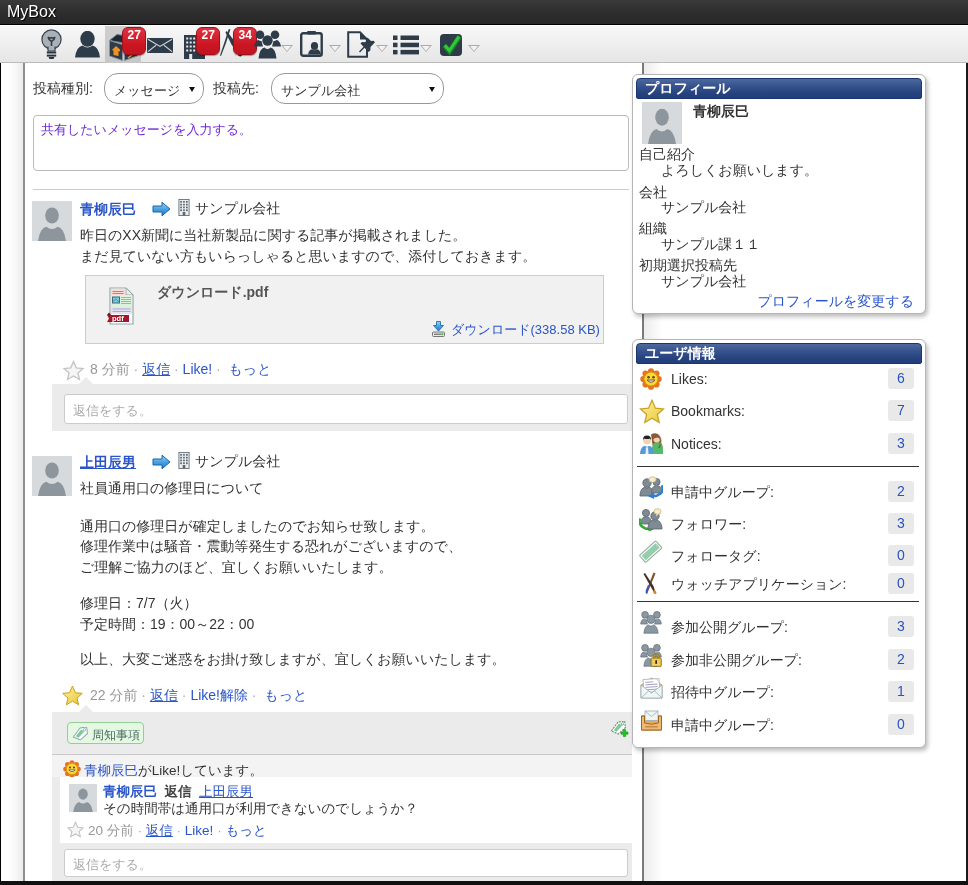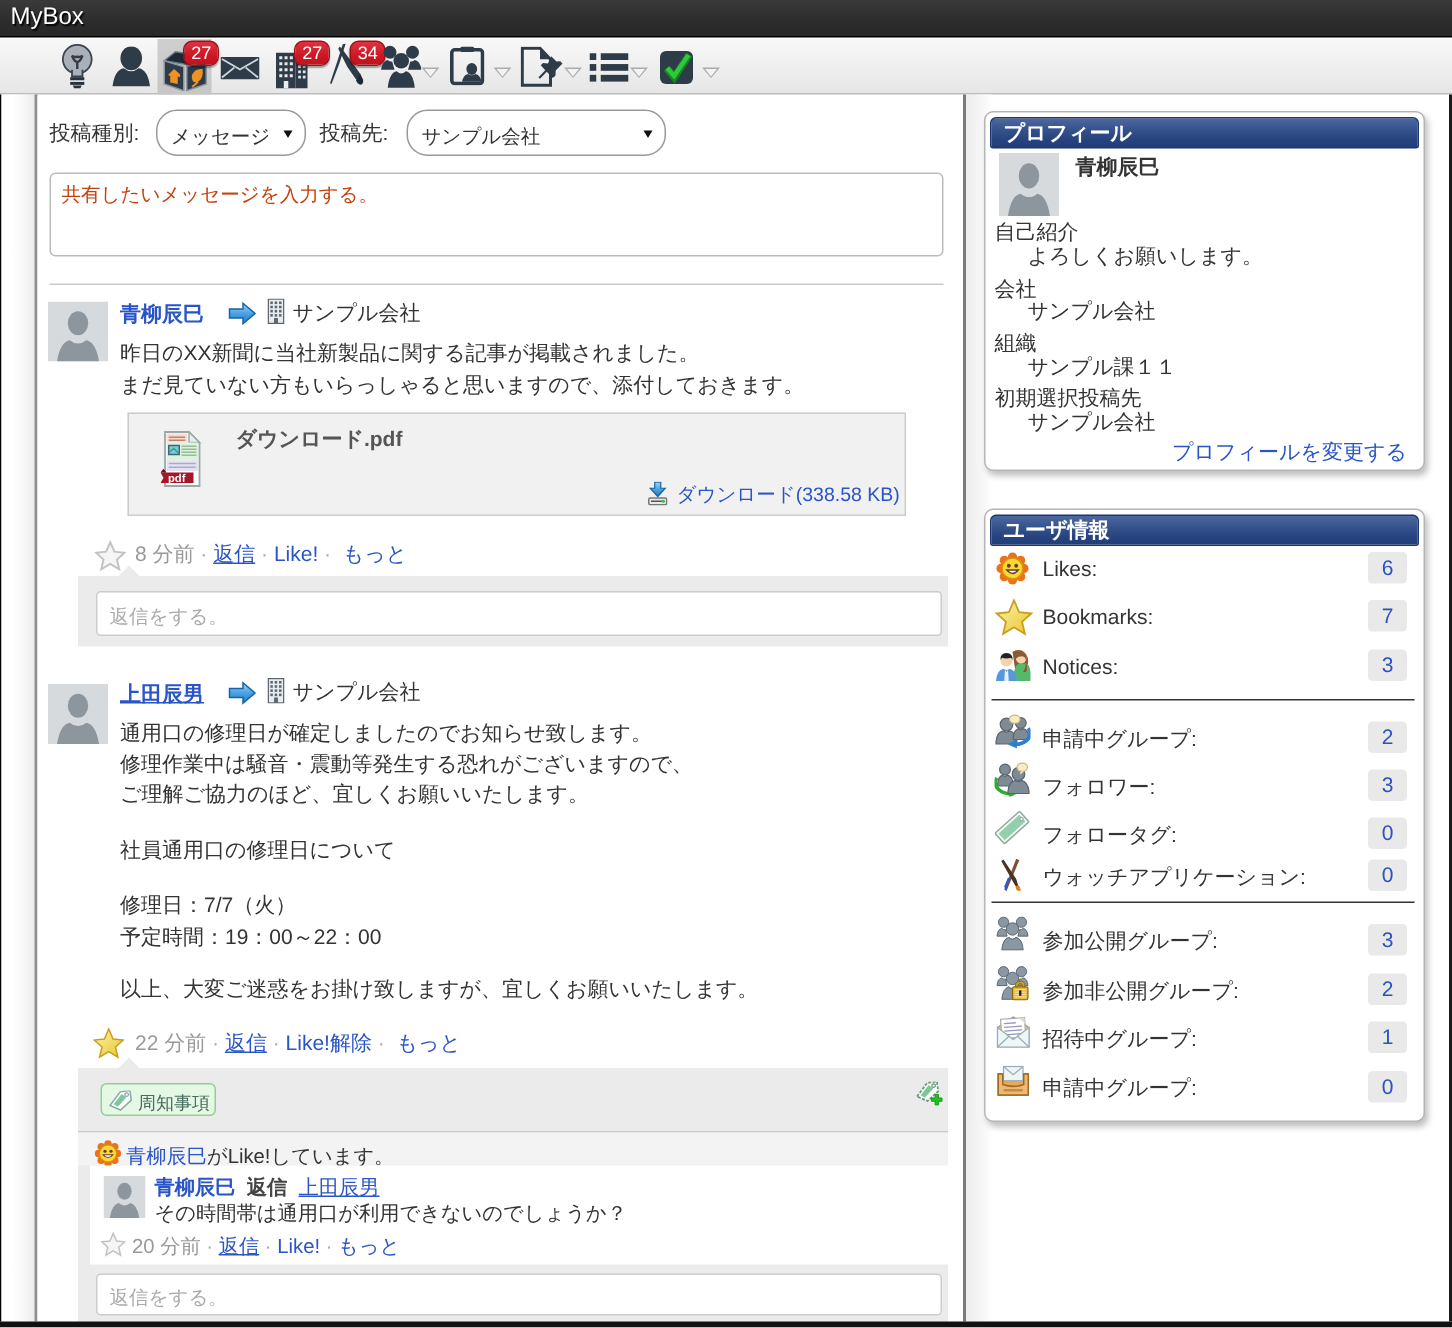--- a/index.html
+++ b/index.html
@@ -12,33 +12,33 @@
 #leftstrip{position:absolute;left:1px;top:63px;width:24px;height:818px;background:linear-gradient(to right,#fff 30%,#f8f8f8 65%,#ebebeb);border-right:2px solid #8e8e8e}
 #main{position:absolute;left:25px;top:64px;width:616px;height:817px;background:#fff}
 #rightline{position:absolute;left:642px;top:63px;width:2px;height:818px;background:#7a7a7a}
 #rightstrip{position:absolute;left:644px;top:63px;width:17px;height:818px;background:linear-gradient(to right,#ececec,#fdfdfd)}
 #pageleft{position:absolute;left:0;top:63px;width:1px;height:818px;background:#000}
 #pageright{position:absolute;left:966px;top:63px;width:2px;height:818px;background:#1a1a1a}
 #pagebottom{position:absolute;left:0;top:881px;width:968px;height:4px;background:#111}
 
 .ti{position:absolute;top:26px}
 .dd{position:absolute;width:0;height:0;border-left:6px solid transparent;border-right:6px solid transparent;border-top:7px solid #ababab;top:45px}.dd:after{content:"";position:absolute;left:-4px;top:-6.5px;width:0;height:0;border-left:4px solid transparent;border-right:4px solid transparent;border-top:5px solid #f3f3f3}
-.badge{position:absolute;top:27px;height:17px;border-radius:6px;background:linear-gradient(#dd3340,#cb1622 65%,#c21421);border:1px solid #a01019;color:#fff;font-size:12px;font-weight:normal;text-align:right;line-height:15px;padding:0 4.5px;box-shadow:0 1px 1px rgba(0,0,0,.35)}
+.badge{position:absolute;top:27px;height:28px;border-radius:6px;background:linear-gradient(#dd3340,#cb1622 65%,#c21421);border:1px solid #a01019;color:#fff;font-size:12px;font-weight:bold;text-align:right;line-height:15px;padding:0 4.5px;box-shadow:0 1px 1px rgba(0,0,0,.35)}
 
 .sel{position:absolute;background:#fff;border:1px solid #999;border-radius:14px;font-size:13px;color:#333}
 .sel .txt{position:absolute;left:9px;top:8px}
 .sel .ar{position:absolute;right:8px;top:13px;width:0;height:0;border-left:3.5px solid transparent;border-right:3.5px solid transparent;border-top:5px solid #111}
 
 .blue{color:#2a55c8}
 a.lnk{color:#2a55c8;text-decoration:none}
 .gz{position:absolute;left:27px;width:580px;background:#ebebeb}
 .inp{position:absolute;background:#fff;border:1px solid #ccc;border-radius:3px;color:#aaa;font-size:13px}
 .notch{position:absolute;width:0;height:0;border-left:7px solid transparent;border-right:7px solid transparent;border-bottom:7px solid #ebebeb}
 
-.sbox{position:absolute;left:656px;width:294px;background:#fff;border:1px solid #b5b5b5;border-radius:6px;box-shadow:2px 3px 4px rgba(0,0,0,.25)}
+.sbox{position:absolute;left:632px;width:294px;background:#fff;border:1px solid #b5b5b5;border-radius:6px;box-shadow:2px 3px 4px rgba(0,0,0,.25)}
 .shead{position:absolute;left:3px;top:3px;width:286px;height:21px;border-radius:4px 4px 2px 2px;background:linear-gradient(#4e689f 0%,#35528c 40%,#27437f 75%,#223e7a);border:1px solid #1b3570;color:#fff;font-weight:bold;font-size:14px;line-height:19px;padding-left:8px}
 .num{position:absolute;left:255px;width:26px;height:21px;background:#e9e9e9;border-radius:3px;color:#2a52c0;font-size:14px;text-align:center;line-height:21px}
 .srow{position:absolute;left:6px;font-size:14px;color:#333}
 </style></head>
 <body>
 <div id="topbar">
     <span class="logo">MyBox</span>
   </div>
 <div id="toolbar"></div>
 <div id="tbicons">
@@ -214,21 +214,21 @@
 <div class="abs" style="left:8px;top:16px;font-size:14px">投稿種別:</div>
 <div class="sel" style="left:79px;top:9px;width:100px;height:31px">
       <span class="txt">メッセージ</span>
       <span class="ar"></span>
     </div>
 <div class="abs" style="left:188px;top:16px;font-size:14px">投稿先:</div>
 <div class="sel" style="left:246px;top:9px;width:173px;height:31px">
       <span class="txt">サンプル会社</span>
       <span class="ar"></span>
     </div>
-<div class="abs" style="left:8px;top:51px;width:596px;height:56px;border:1px solid #bbb;border-radius:4px;color:#c2410c;font-size:13px">
+<div class="abs" style="left:8px;top:51px;width:596px;height:56px;border:1px solid #bbb;border-radius:4px;color:#6d28d9;font-size:13px">
       <span style="position:absolute;left:7px;top:5px">共有したいメッセージを入力する。</span>
     </div>
 <div class="abs" style="left:8px;top:125px;width:596px;height:1px;background:#ccc"></div>
 
 <svg class="abs" style="left:7px;top:137px" width="40" height="40">
       <use href="#av"></use>
     </svg>
 <div class="abs" style="left:55px;top:137px;font-size:14px"><b class="blue">青柳辰巳</b></div>
 <svg class="abs" style="left:127px;top:137px" width="19" height="16" viewBox="0 0 19 16">
       <use href="#arrw"></use>
@@ -285,22 +285,22 @@
     </svg>
 <div class="abs" style="left:55px;top:390px;font-size:14px"><b class="blue" style="text-decoration:underline">上田辰男</b></div>
 <svg class="abs" style="left:127px;top:390px" width="19" height="16" viewBox="0 0 19 16">
       <use href="#arrw"></use>
     </svg>
 <svg class="abs" style="left:152px;top:388px" width="14" height="17" viewBox="0 0 14 17">
       <use href="#bldg"></use>
     </svg>
 <div class="abs" style="left:170px;top:389px;font-size:14px">サンプル会社</div>
 <div class="abs" style="left:55px;top:414px;font-size:14px;line-height:20.6px">
+<div style="margin-bottom:17px">社員通用口の修理日について</div>
 <div style="margin-bottom:16px">通用口の修理日が確定しましたのでお知らせ致します。<br>修理作業中は騒音・震動等発生する恐れがございますので、<br>ご理解ご協力のほど、宜しくお願いいたします。</div>
-<div style="margin-bottom:17px">社員通用口の修理日について</div>
 <div style="margin-bottom:14px">修理日：7/7（火）<br>予定時間：19：00～22：00</div>
 <div>以上、大変ご迷惑をお掛け致しますが、宜しくお願いいたします。</div>
 </div>
 <svg class="abs" style="left:37px;top:621px" width="21" height="21" viewBox="0 0 21 21">
       <use href="#stary"></use>
     </svg>
 <div class="abs" style="left:65px;top:623px;font-size:14px;color:#999">22 分前 <span style="color:#aaa">·</span> <a class="lnk" style="text-decoration:underline">返信</a> <span style="color:#aaa">·</span> <a class="lnk">Like!解除</a> <span style="color:#aaa">·</span>&nbsp; <a class="lnk">もっと</a></div>
 <div class="notch" style="left:54px;top:641px"></div>
 <div class="gz" style="top:648px;height:169px">
  <div class="abs" style="left:15px;top:10px;width:77px;height:22px;background:#e4f8e4;border:1px solid #93cf93;border-radius:4px">

